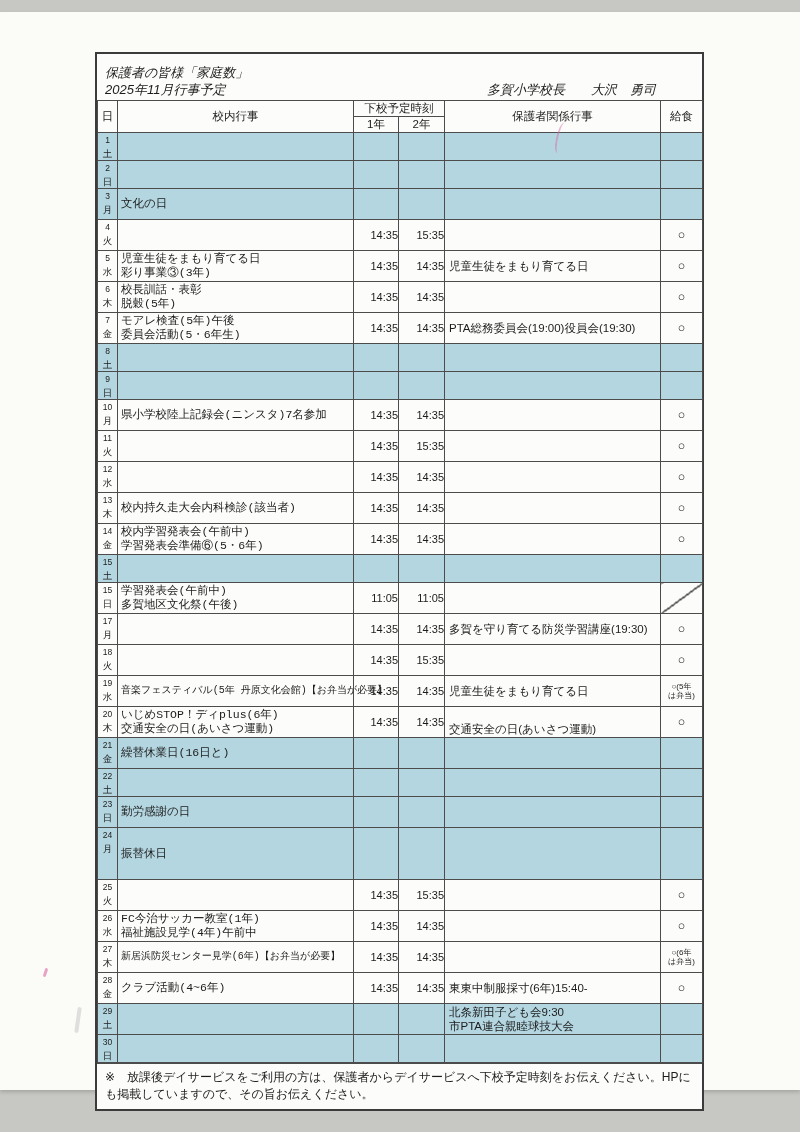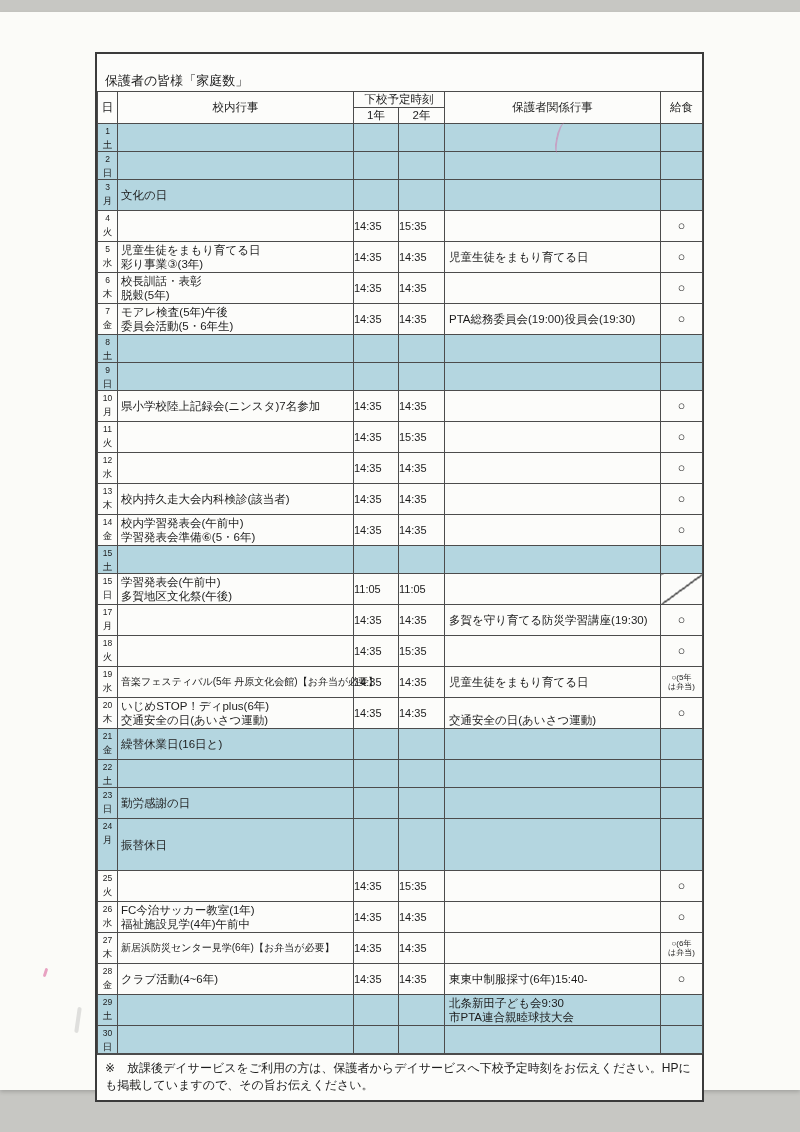--- a/index.html
+++ b/index.html
@@ -10,38 +10,38 @@
     color:#1c1c1c;
   }
   .paper{
     position:absolute;left:0;top:12px;width:800px;height:1078px;
     background:#fbfbf8;box-shadow:0 2px 4px rgba(0,0,0,.18);
   }
   .sheet{
     position:absolute;left:95px;top:40px;width:605px;
     border:2px solid #3b3b3b;background:#fcfcfa;box-sizing:content-box;
   }
-  .titles{padding:18px 8px 2px;}
+  .titles{padding:10px 8px 2px;font-style:italic;}
   .t1{font-size:13px;line-height:17px;}
   .t2{display:flex;justify-content:space-between;font-size:13px;line-height:17px;padding-right:38px;}
   table{border-collapse:collapse;width:100%;table-layout:fixed;}
   th,td{border:1px solid #4c4c4c;padding:0;font-weight:normal;}
   thead th{font-size:11.5px;height:15px;text-align:center;}
   tr.he{height:28px;}
   tr.hc{height:31px;}
   tr.tall{height:52px;}
   tr.hol-bg td{background:#b4d6e0;}
   td.day-cell{background:#fcfcfa;text-align:center;vertical-align:top;}
   .dnum{font-size:8.5px;line-height:10px;padding-top:2px;}
   .dkan{font-size:9.5px;line-height:11px;margin-top:3px;}
-  td.ev{padding:1px 18px 1px 3px;vertical-align:middle;font-size:11.5px;}
+  td.ev{padding:1px 18px 1px 3px;vertical-align:middle;font-size:11.5px;font-family:Liberation Mono, monospace;}
   td.ev.small{font-size:10px;}
   td.ev.mid{font-size:10px;}
   .ev-line,.par-line{white-space:nowrap;line-height:14px;}
-  td.tm{text-align:left;vertical-align:middle;font-size:11px;}
+  td.tm{text-align:right;vertical-align:middle;font-size:11px;}
   td.par{padding:1px 2px 1px 4px;vertical-align:middle;font-size:11.5px;}
   td.par.bottom{vertical-align:bottom;}
   td.ln{text-align:center;vertical-align:middle;font-size:12.5px;}
   td.ln .sm{display:block;font-size:8px;line-height:9.5px;}
   td.ln.slash{
     background-image:linear-gradient(to bottom right,
       transparent calc(50% - 0.8px), #4c4c4c calc(50% - 0.8px),
       #4c4c4c calc(50% + 0.8px), transparent calc(50% + 0.8px));
   }
   .footer-note{
@@ -57,20 +57,24 @@
        transform:rotate(8deg);border-radius:3px;}
 </style>
 </head>
 <body>
 
 <div class="paper">
   <div class="sheet">
 
     <div class="titles">
       <div class="t1">保護者の皆様「家庭数」</div>
+      <div class="t2">
+        <span>2025年11月行事予定</span>
+        <span>多賀小学校長　　大沢　勇司</span>
+      </div>
     </div>
 
     <table>
       <colgroup>
         <col style="width:20px">
           <col style="width:236px">
           <col style="width:45px">
         <col style="width:46px">
           <col style="width:216px">
           <col style="width:42px">

